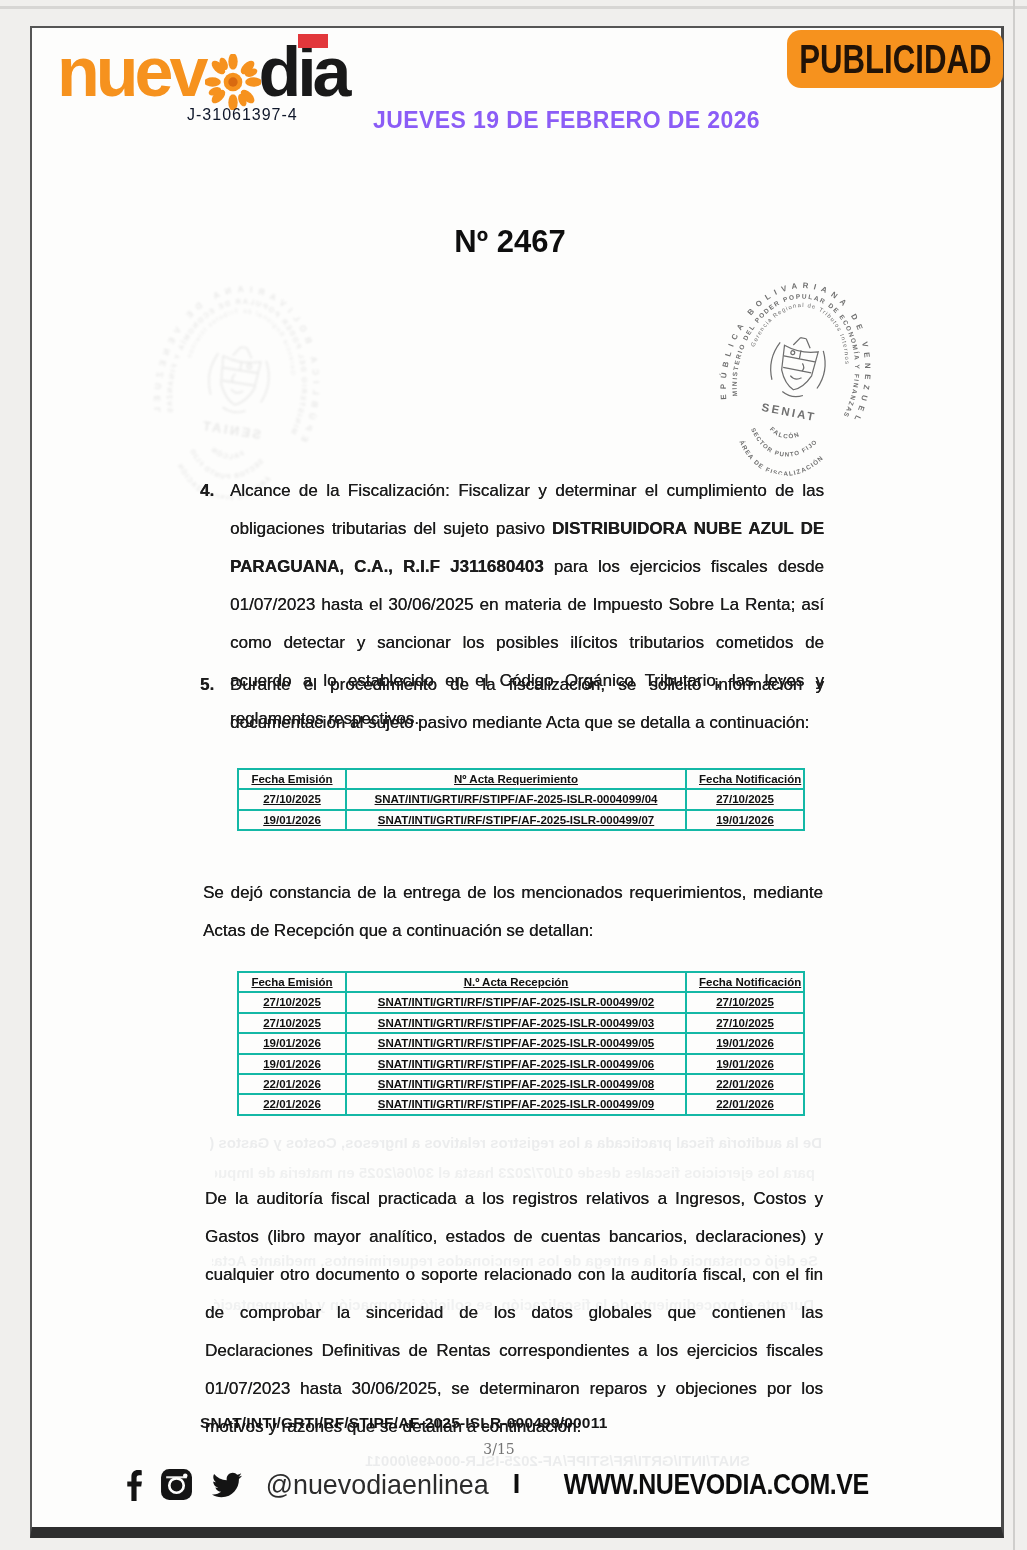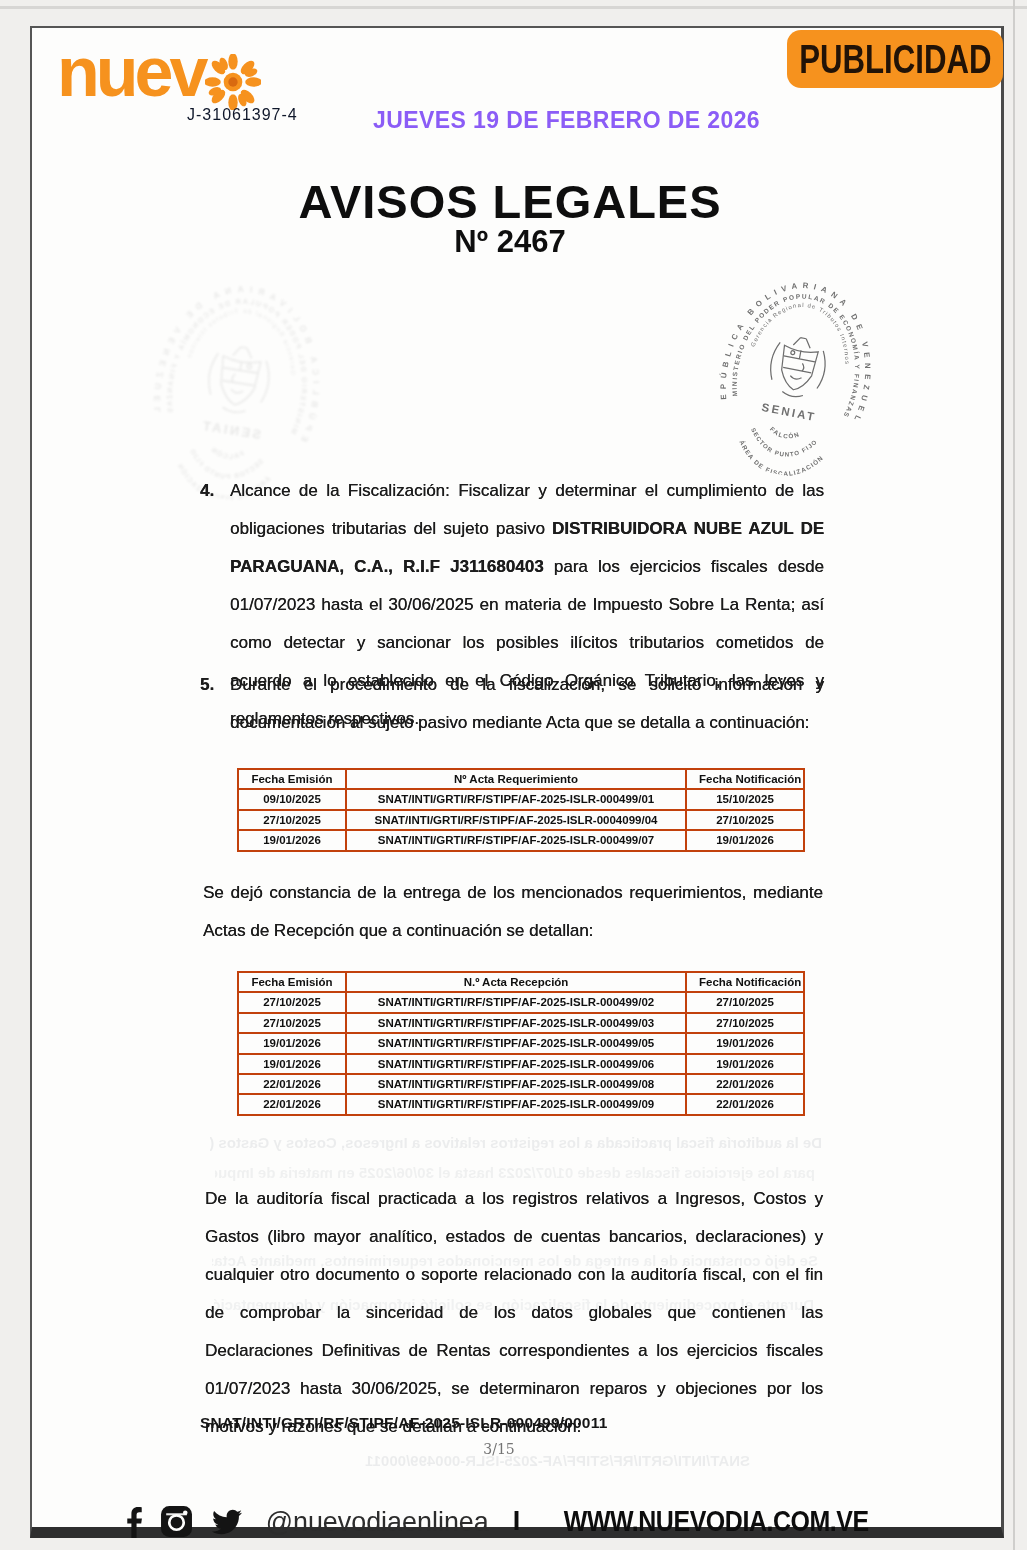--- a/index.html
+++ b/index.html
@@ -42,32 +42,32 @@
   .num { position:absolute; left:0; top:0; font-weight:700; }
   .item4 { left:200px; top:472px; width:624px; padding-left:30px; }
   .item5 { left:200px; top:666px; width:624px; padding-left:30px; }
   .between-text { left:203px; top:874px; width:620px; }
   .closing-text { left:205px; top:1180px; width:618px; }
 
   
   .acta-table { position:absolute; left:237px; width:568px; border-collapse:collapse;
                 table-layout:fixed; font-size:11.5px; font-weight:700; color:#101010;
                 text-align:center; background:#fdfdfc; }
-  .acta-table th, .acta-table td { border:2px solid #c2410c; padding:2px 12px; line-height:1.25; white-space:nowrap; overflow:hidden; }
+  .acta-table th, .acta-table td { border:2px solid #14b8a6; padding:2px 12px; line-height:1.25; white-space:nowrap; overflow:hidden;text-decoration:underline; }
   .acta-table th:first-child, .acta-table td:first-child { width:108px; }
   .acta-table th:last-child,  .acta-table td:last-child  { width:118px; }
   .table-1 { top:768px; }
   .table-2 { top:971px; }
 
   
   .ref-line { position:absolute; left:200px; top:1414px; font-size:15.5px; font-weight:700; color:#151515; letter-spacing:.2px; }
   .page-no  { position:absolute; left:200px; top:1441px; width:598px; text-align:center;
               font-family:"DejaVu Serif", serif; font-size:14px; color:#737373; }
   .social   { position:absolute; left:30px; top:1468px; width:960px; display:flex;
-              align-items:center; justify-content:center; gap:17px;margin-top:37px; }
+              align-items:center; justify-content:center; gap:17px; }
   .social .handle { font-size:28px; color:#2c2c2c; transform:scaleX(.96); }
   .social .sep    { font-size:27px; font-weight:700; color:#0d0d0d; margin:0 2px; }
   .social .site   { font-size:29px; font-weight:700; color:#0d0d0d; transform:scaleX(.86); letter-spacing:-.5px; }
   .icon { flex:0 0 auto; }
 
   
   .ghost-line { position:absolute; height:22px; overflow:hidden; font-size:15px; font-weight:700;
                 color:#5a6470; opacity:.10; transform:scaleX(-1); filter:blur(.6px);
                 white-space:nowrap; pointer-events:none; }
 </style>
@@ -96,28 +96,28 @@
           <ellipse cx="20" cy="10.6" rx="4" ry="7" transform="rotate(-22 20 10.6)"></ellipse>
           <ellipse cx="40" cy="49.4" rx="4" ry="7" transform="rotate(-22 40 49.4)"></ellipse>
           <ellipse cx="49.4" cy="20" rx="4" ry="7" transform="rotate(68 49.4 20)"></ellipse>
           <ellipse cx="10.6" cy="40" rx="4" ry="7" transform="rotate(68 10.6 40)"></ellipse>
         </g>
         <circle cx="30" cy="30" r="13" fill="#fdfdfc"></circle>
         <circle cx="30" cy="30" r="10" fill="#f6921e"></circle>
         <circle cx="30" cy="30" r="5" fill="#d96a10"></circle>
       </g>
     </svg>
+    <span class="logo-dia"><span>dia</span><i class="red-bar"></i></span>
   </div>
   <div class="logo-rif">J-31061397-4</div>
   <div class="date-line">JUEVES 19 DE FEBRERO DE 2026</div>
   <div class="publicidad">
     <span>PUBLICIDAD</span>
   </div>
 
-  <div class="main-title">AVISOS LEGALES</div>
   <div class="sub-title">Nº 2467</div>
 
   <svg width="0" height="0" style="position:absolute">
     <symbol id="seniat-seal" viewBox="-90 -110 180 220">
       <defs>
         <path id="arc-r1" d="M -68,40 A 72,96 0 1 1 68,40" fill="none"></path>
         <path id="arc-r2" d="M -57,36 A 61,83 0 1 1 57,36" fill="none"></path>
         <path id="arc-r3" d="M -45,30 A 50,68 0 1 1 45,30" fill="none"></path>
         <path id="arc-b1" d="M -52,72 A 62,86 0 0 0 52,72" fill="none"></path>
         <path id="arc-b2" d="M -36,68 A 46,60 0 0 0 36,68" fill="none"></path>
@@ -161,25 +161,20 @@
   <table class="acta-table table-1">
       <thead>
         <tr>
           <th>Fecha Emisión</th>
           <th>Nº Acta Requerimiento</th>
           <th>Fecha Notificación</th>
         </tr>
       </thead>
       <tbody>
         <tr>
-          <td>09/10/2025</td>
-          <td>SNAT/INTI/GRTI/RF/STIPF/AF-2025-ISLR-000499/01</td>
-          <td>15/10/2025</td>
-        </tr>
-        <tr>
           <td>27/10/2025</td>
           <td>SNAT/INTI/GRTI/RF/STIPF/AF-2025-ISLR-0004099/04</td>
           <td>27/10/2025</td>
         </tr>
         <tr>
           <td>19/01/2026</td>
           <td>SNAT/INTI/GRTI/RF/STIPF/AF-2025-ISLR-000499/07</td>
           <td>19/01/2026</td>
         </tr>
       </tbody>

